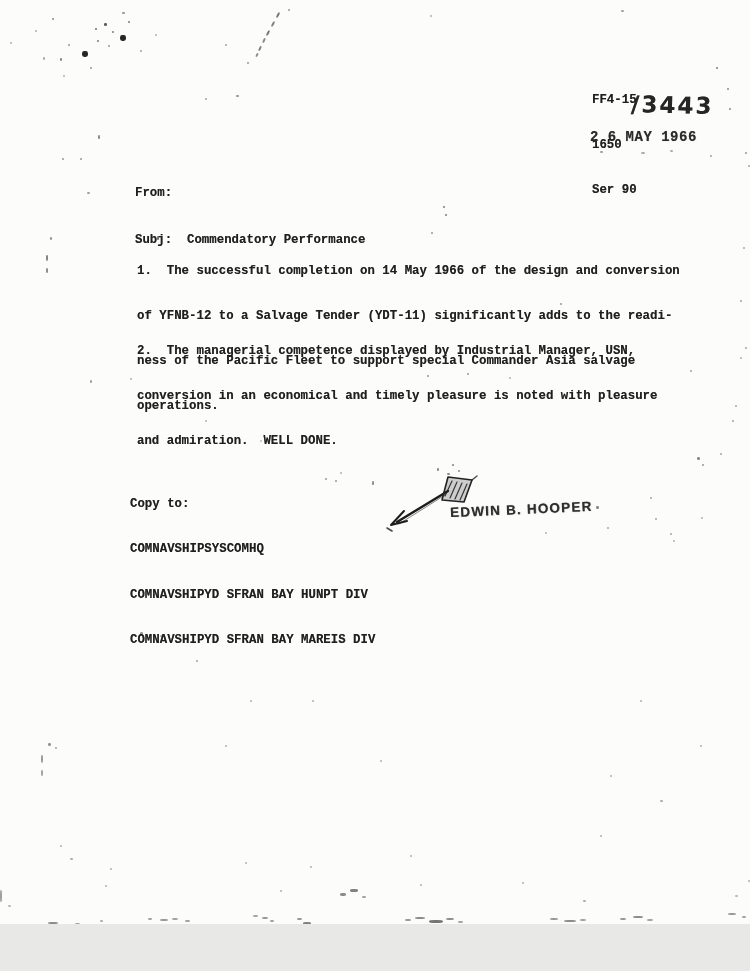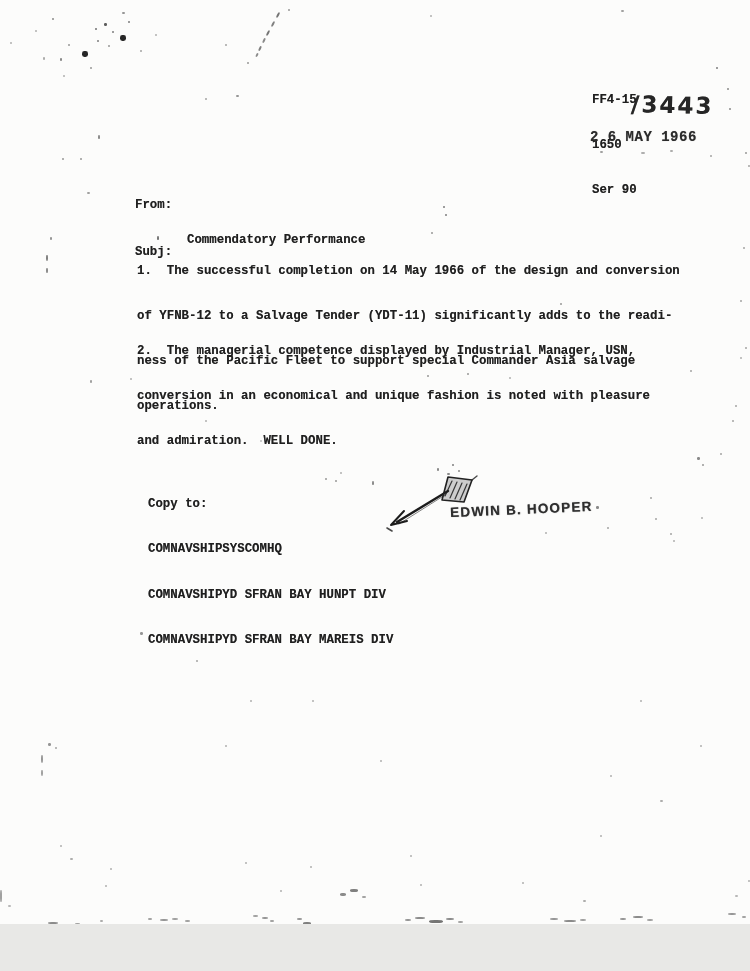--- a/index.html
+++ b/index.html
@@ -11,21 +11,21 @@
   
   .mono{
     position:absolute;
     font:700 12.4px/15px "Liberation Mono",monospace;
     color:var(--ink,#1f1f1f);
     text-shadow:0 0 .6px rgba(25,25,25,.55);
     white-space:pre;
   }
   .mono .line{white-space:pre;}
   .addr-row{display:flex;}
-  .addr-label{width:52px;flex:0 0 52px;margin-top:12px;}
+  .addr-label{width:52px;flex:0 0 52px;}
   .copy-block .line{line-height:15.4px;}
   
   .header-refs{left:592px;top:63px;}
   .serial-stamp{
     position:absolute;left:631px;top:93px;
     font-family:"DejaVu Sans",sans-serif;font-weight:600;
     font-size:23px;line-height:24px;letter-spacing:2px;
     color:#262626;transform:rotate(1.5deg);
     text-shadow:0 0 .5px rgba(30,30,30,.5);
   }
@@ -79,25 +79,25 @@
 
   <div class="mono" style="left:137px;top:234px;">
     <div class="line">1.  The successful completion on 14 May 1966 of the design and conversion</div>
     <div class="line">of YFNB-12 to a Salvage Tender (YDT-11) significantly adds to the readi-</div>
     <div class="line">ness of the Pacific Fleet to support special Commander Asia salvage</div>
     <div class="line">operations.</div>
   </div>
 
   <div class="mono" style="left:137px;top:314px;">
     <div class="line">2.  The managerial competence displayed by Industrial Manager, USN,</div>
-    <div class="line">conversion in an economical and unique fashion is noted with pleasure</div>
+    <div class="line">conversion in an economical and timely pleasure is noted with pleasure</div>
     <div class="line">and admiration.  WELL DONE.</div>
   </div>
 
-  <div class="mono copy-block" style="left:148px;top:467px;">
+  <div class="mono copy-block" style="left:130px;top:467px;">
     <div class="line">Copy to:</div>
     <div class="line">COMNAVSHIPSYSCOMHQ</div>
     <div class="line">COMNAVSHIPYD SFRAN BAY HUNPT DIV</div>
     <div class="line">COMNAVSHIPYD SFRAN BAY MAREIS DIV</div>
   </div>
 
   <svg class="arrow-svg" width="105" height="85" viewBox="383 455 105 85">
     <g stroke="#1c1c1c" fill="none" stroke-linecap="round" stroke-linejoin="round">
       <path d="M 397 522 L 448 491" stroke-width="2.4"></path>
       <path d="M 399 524 L 445 495" stroke-width="1" opacity=".55"></path>

